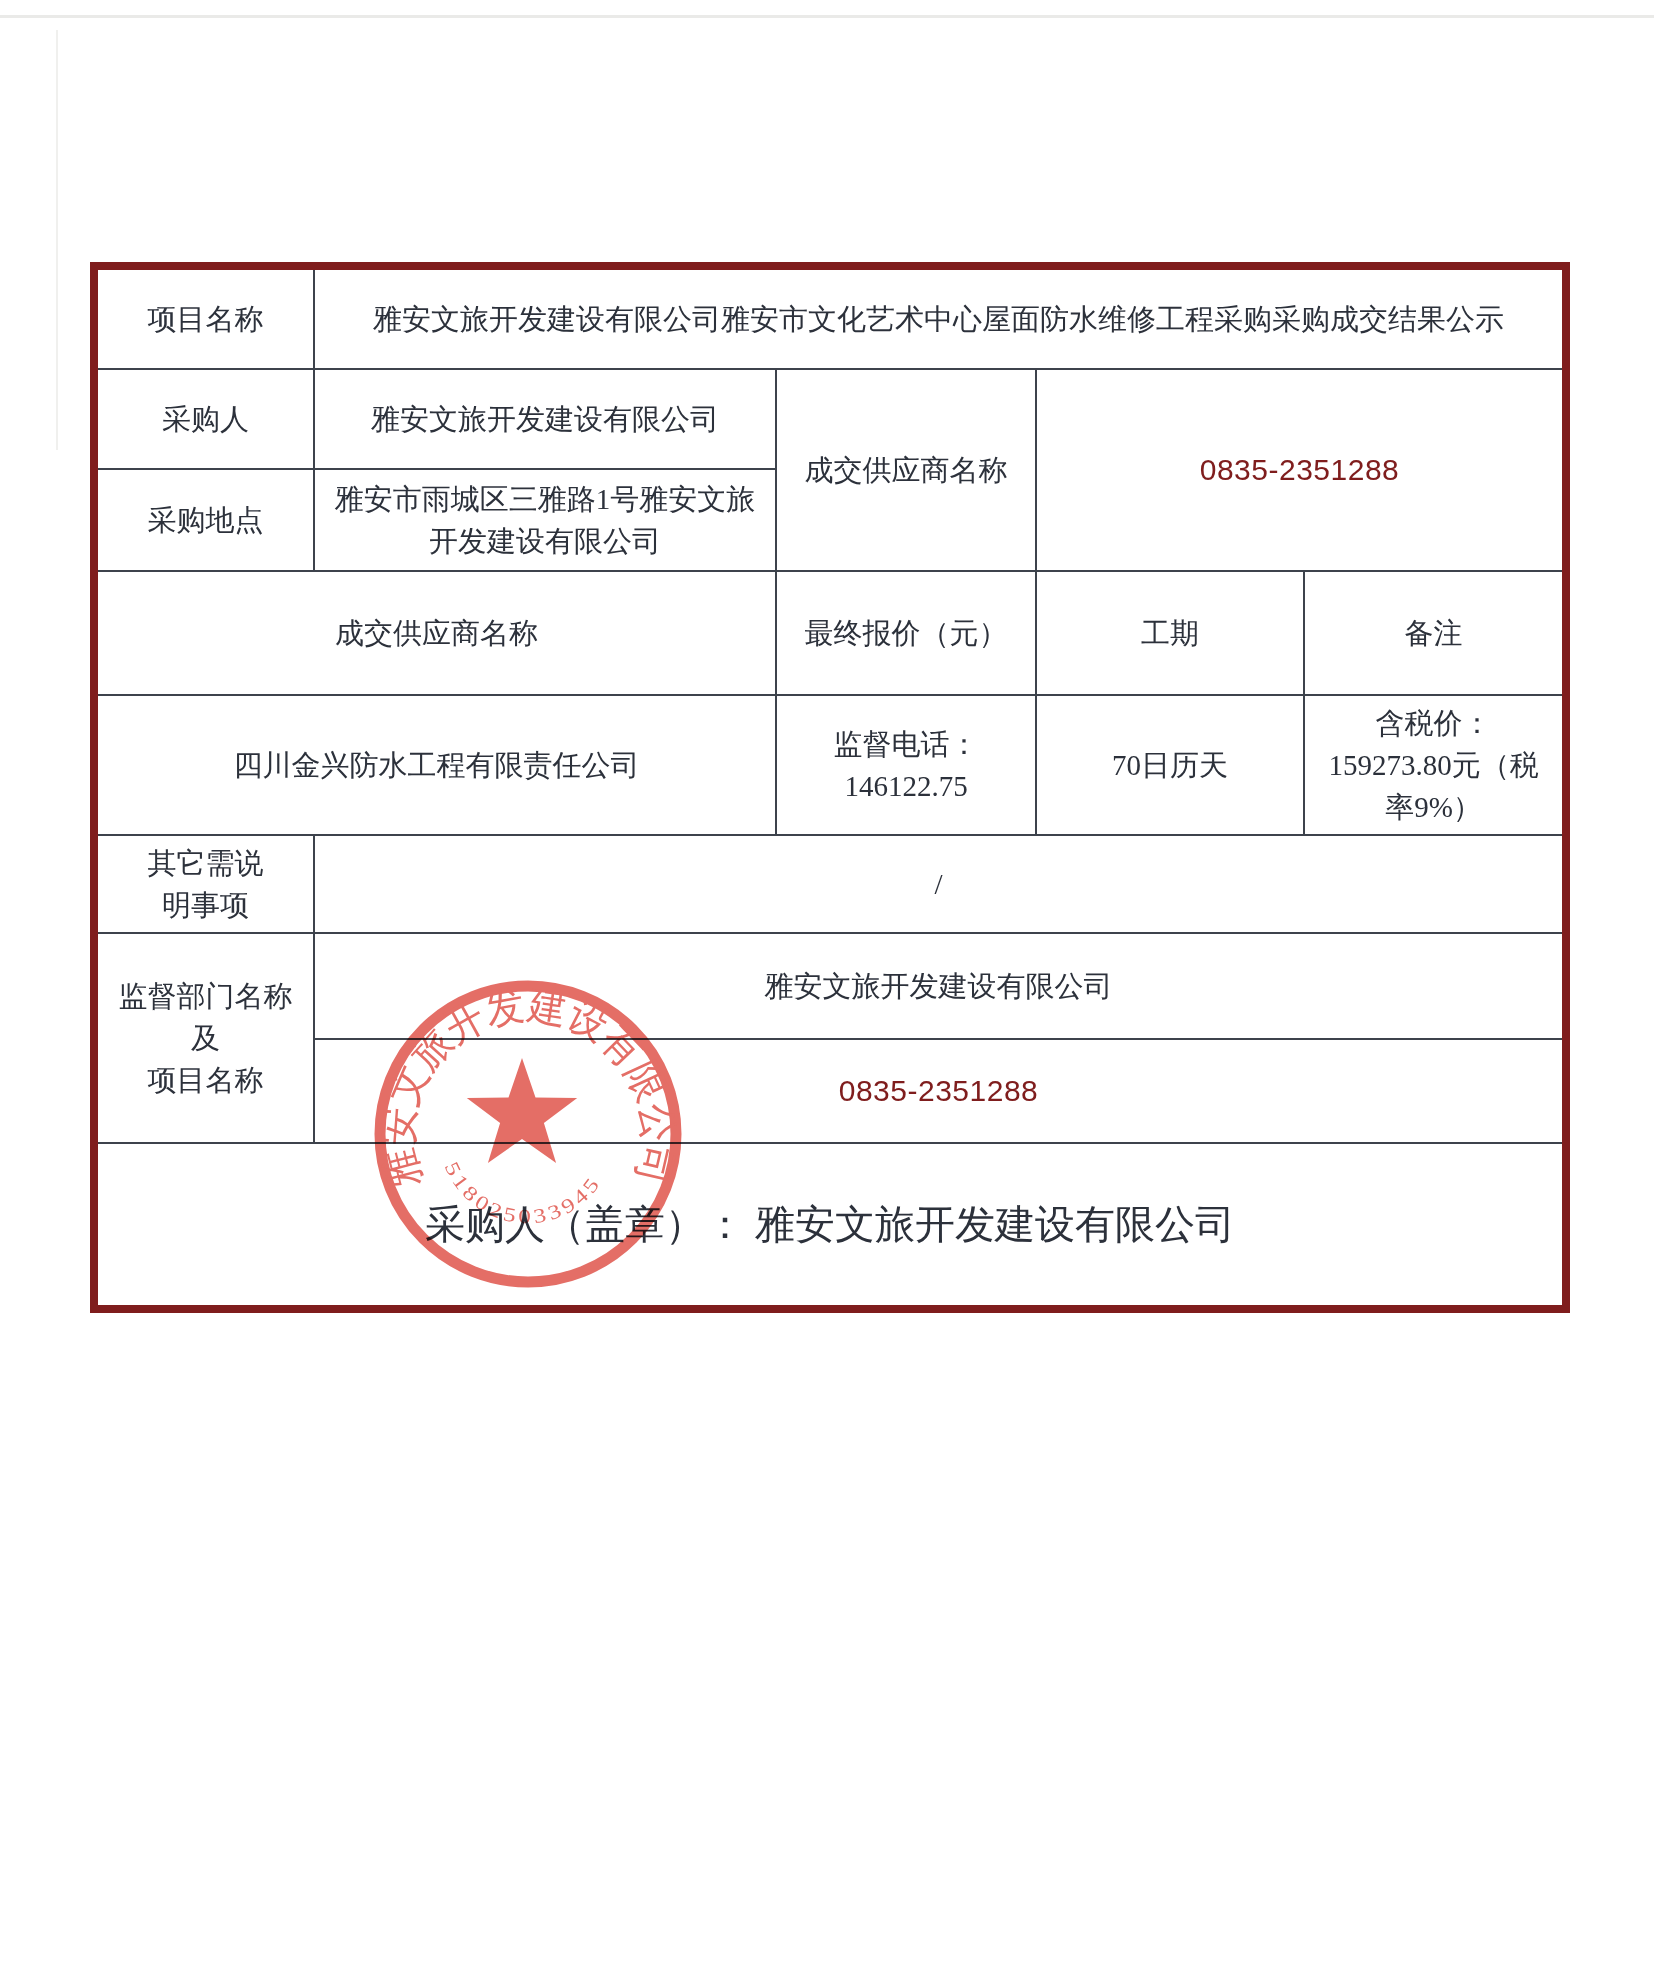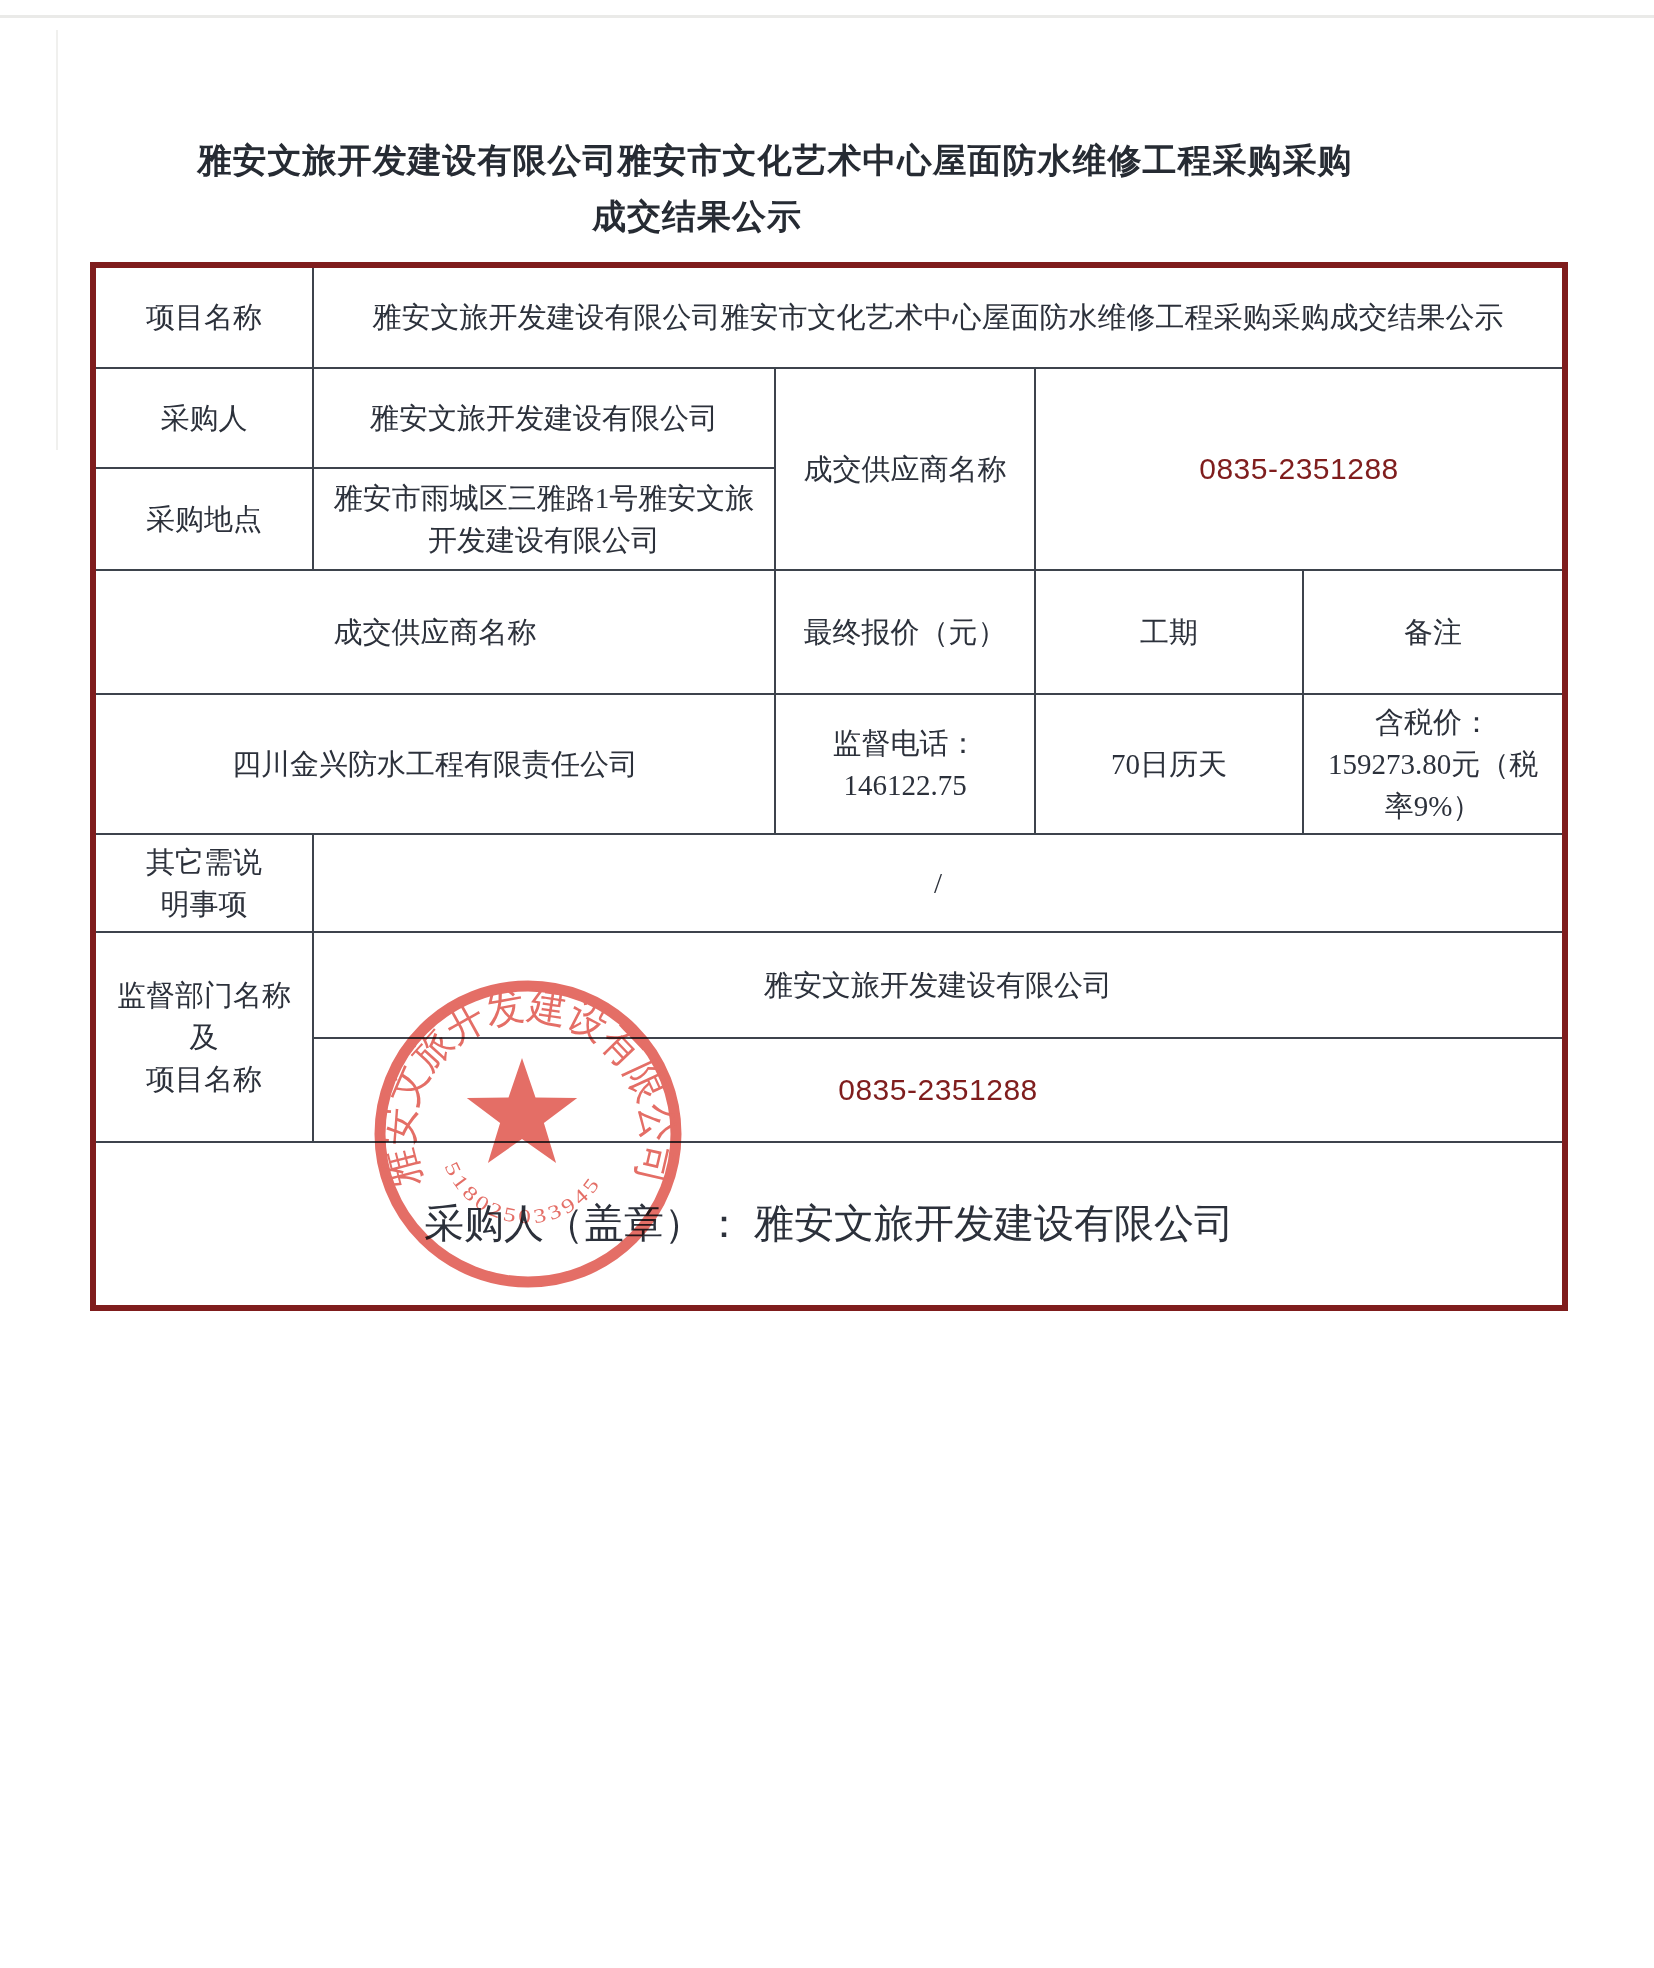--- a/index.html
+++ b/index.html
@@ -36,21 +36,21 @@
     color:#2c313b;
   }
   table.doc td{
     border:2px solid #3d434c;
     text-align:center;
     vertical-align:middle;
     padding:6px 10px;
     line-height:1.45;
     word-break:break-all;
   }
-  table.doc{border:6px solid #7f1d1d;}
+  table.doc{border:8px solid #7f1d1d;}
 
   tr.r1{height:103px;}
   tr.r2{height:100px;}
   tr.r3{height:102px;}
   tr.r4{height:124px;}
   tr.r5{height:120px;}
   tr.r6{height:95px;}
   tr.r7{height:106px;}
   tr.r8{height:104px;}
   tr.r9{height:166px;}
@@ -83,24 +83,20 @@
   }
 </style>
 </head>
 <body>
 
 <div class="page">
 
   <div class="scan-top-edge"></div>
   <div class="scan-crease"></div>
 
-  <div class="title">
-    <span class="line1">雅安文旅开发建设有限公司雅安市文化艺术中心屋面防水维修工程采购采购</span>
-    <span class="line2">成交结果公示</span>
-  </div>
 
   <table class="doc">
     <colgroup>
       <col style="width:220px">
         <col style="width:462px">
         <col style="width:260px">
         <col style="width:268px">
         <col style="width:262px">
     </colgroup>
 

